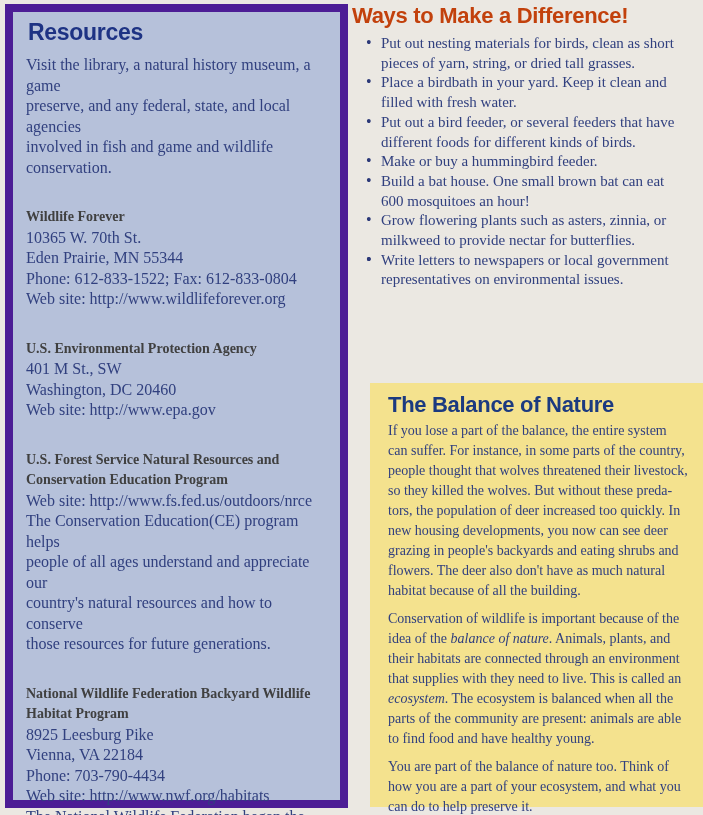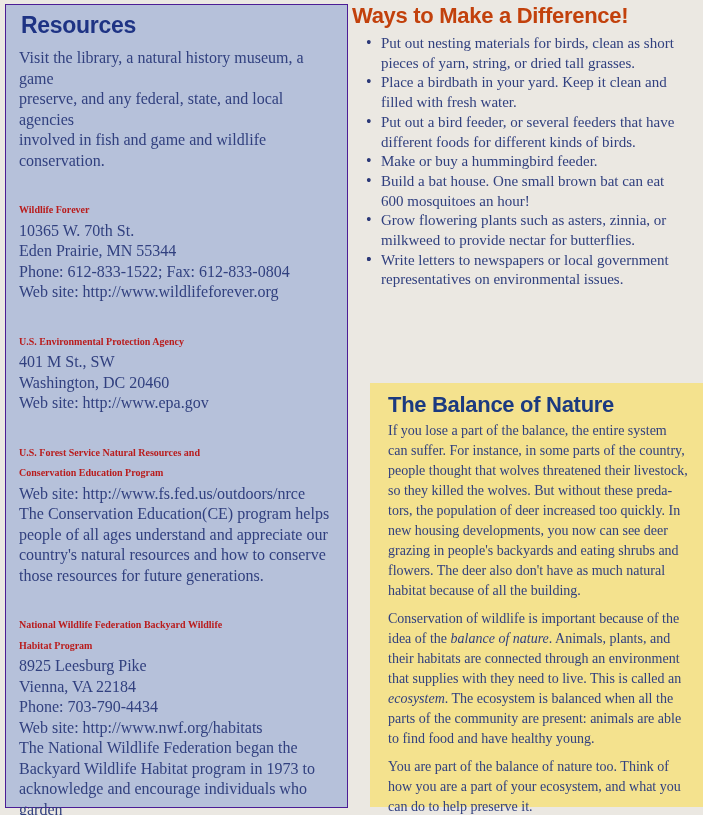--- a/index.html
+++ b/index.html
@@ -9,42 +9,42 @@
     background:#ebe8e2;
     font-family:"Liberation Serif", serif;
     overflow:hidden;
   }
   
   .resources-box {
     position:absolute; left:5px; top:4px;
     width:343px; height:804px;
     box-sizing:border-box;
     background:#b6c1da;
-    border:1px solid #4c1d95;
+    border:8px solid #4c1d95;
     padding:7px 10px 8px 13px;
     color:#31407f;
   }
   .res-title {
     font-family:"Liberation Sans", sans-serif;
     font-weight:bold;
     font-size:23px;
     letter-spacing:-0.3px;
     color:#1e3384;
     margin:0 0 9px 2px;
   }
   .res-text {
     font-size:16px;
     line-height:20.5px;
     white-space:pre-line;
   }
   .entry { margin-top:6px; }
   .entry-name {
     font-weight:bold;
-    color:#b91c1c;
-    font-size:10px;
+    color:#404040;
+    font-size:14px;
     line-height:20.5px;
     white-space:pre-line;
     margin-top:29px;
   }
   
   .ways {
     position:absolute; left:352px; top:3px;
     width:351px;
   }
   .ways-title {

